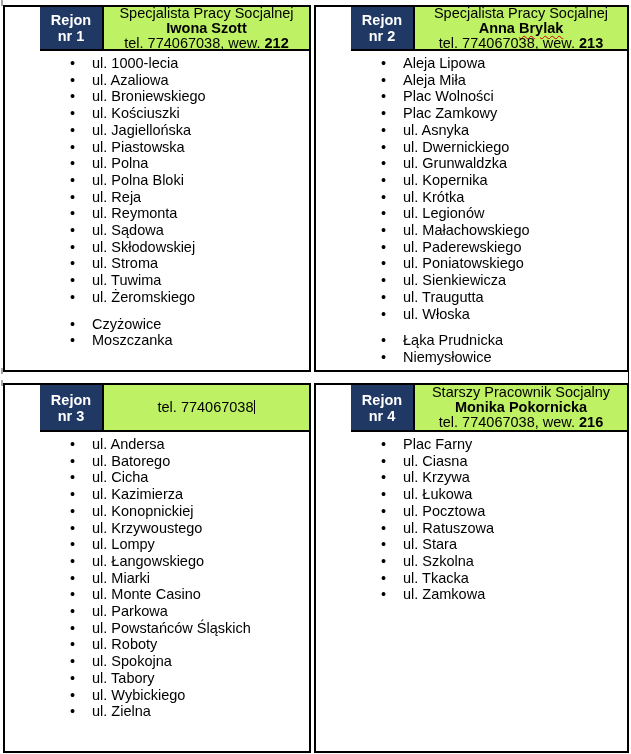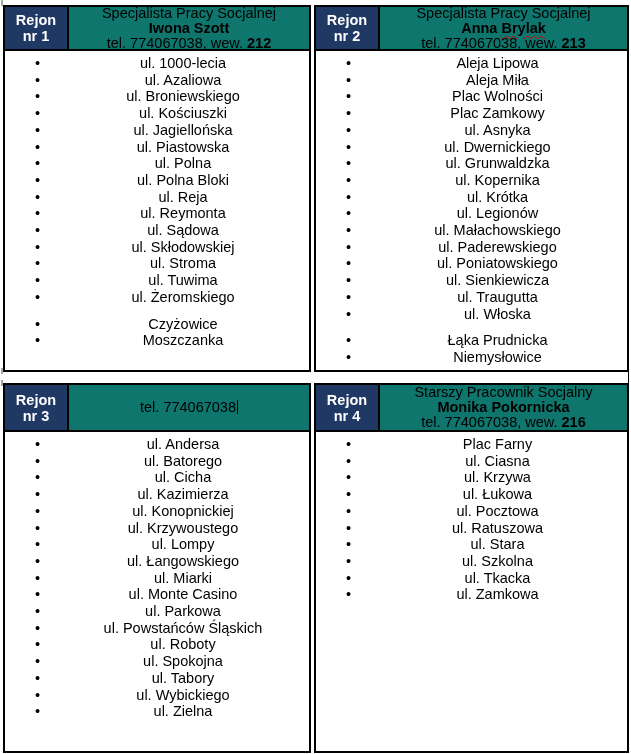--- a/index.html
+++ b/index.html
@@ -1,52 +1,52 @@
 <!DOCTYPE html>
 <html><head>
 <meta charset="utf-8">
 <style>
   html,body { margin:0; padding:0; }
   body {
     width:631px; height:754px; position:relative; background:#fff;
     font-family:"Liberation Sans", sans-serif; color:#000; overflow:hidden;
   }
   .tbl {
-    position:absolute; border:2px solid #000; background:#fff; box-sizing:border-box;
+    position:absolute; border:2px solid #000; background:#fff; box-sizing:border-box;padding-left:35px;
   }
   #t1l { left:3px;  top:5px;   width:308px; height:367px; }
   #t1r { left:314px; top:5px;  width:315px; height:367px; }
   #t2l { left:3px;  top:383px; width:308px; height:370px; }
   #t2r { left:314px; top:383px; width:315px; height:370px; }
 
   .hdr { display:flex; border-bottom:2px solid #000; }
   .hdr-top { height:42px; }
   .hdr-bot { height:45px; }
   .navy-cell {
     width:62px; flex:0 0 62px; background:#1f3864; color:#fff; font-weight:bold;
     border-right:2px solid #000; display:flex; flex-direction:column;
     align-items:center; justify-content:center; font-size:14.5px; line-height:16px;
   }
   .info-cell {
-    flex:1; background:#0f766e; text-align:center; display:flex; flex-direction:column;
+    flex:1; background:#bef264; text-align:center; display:flex; flex-direction:column;
     justify-content:center; font-size:14.5px; line-height:15px; padding:1px 2px;
     box-sizing:border-box;
   }
   .bold { font-weight:bold; }
   .misspelled {
     text-decoration-line:underline; text-decoration-style:wavy;
     text-decoration-color:#d00000; text-decoration-thickness:1px;
     text-underline-offset:2px;
     margin-top:11px;
   }
   .caret {
     display:inline-block; width:1px; height:14px; background:#000;
     vertical-align:-2px; margin-left:1px;
   }
-  .list-area { padding-top:4px;text-align:center; }
+  .list-area { padding-top:4px; }
   ul.blist { margin:0; padding:0 0 0 52px; list-style:none; font-size:14.5px; }
   ul.blist li { line-height:16.7px; position:relative; white-space:nowrap; }
   ul.blist li::before { content:"\2022"; position:absolute; left:-22px; }
   ul.villages { margin-top:10px; }
   ul.blist:empty { display:none; }
 
   .dash-marker { position:absolute; left:1px; width:0; border-left:2px dashed #a6a6a6; }
   #dash-top { top:0; height:6px; }
   #dash-mid { top:368px; height:18px; }
   #gap-right-line { position:absolute; left:628px; top:371px; width:1px; height:13px; background:#000; }

